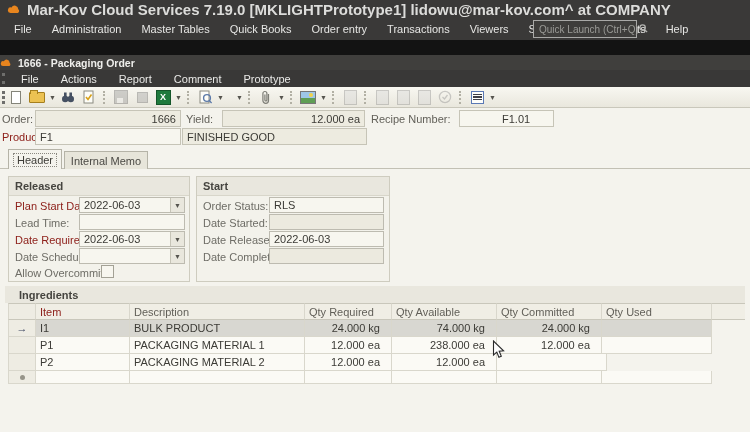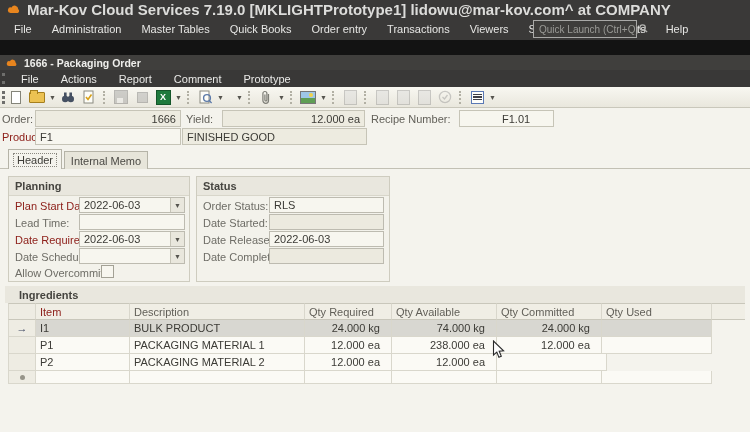--- a/index.html
+++ b/index.html
@@ -13,21 +13,21 @@
   .cloud{display:inline-flex;}
   .menubar{position:absolute;left:0;top:18px;width:750px;height:22px;background:#3a3938;
            display:flex;align-items:center;color:#e6e6e4;padding-left:4px;box-sizing:border-box;}
   .menu-item{padding:0 10px;height:100%;display:flex;align-items:center;white-space:nowrap;cursor:default;}
   .quicklaunch{position:absolute;left:533px;top:20px;width:104px;height:18px;background:#3e3d3b;
                border:1px solid #a9a9a7;box-sizing:border-box;display:flex;align-items:center;
                justify-content:space-between;padding:0 5px;}
   .quicklaunch-text{color:#9a9a96;font-size:10px;white-space:nowrap;}
   .blackband{position:absolute;left:0;top:40px;width:750px;height:15px;background:#131313;}
   .wintitlebar{position:absolute;left:0;top:55px;width:750px;height:15px;background:#403f3d;
-               display:flex;align-items:center;gap:6px;padding-left:6px;box-sizing:border-box;}
+               display:flex;align-items:center;gap:6px;padding-left:0;box-sizing:border-box;}
   .wintitle-text{color:#efefec;font-weight:bold;font-size:10.5px;}
   .winmenubar{position:absolute;left:0;top:70px;width:750px;height:17px;background:#393837;
               display:flex;align-items:center;color:#eaeae8;padding-left:10px;box-sizing:border-box;}
   .winmenu-item{padding:0 11px;white-space:nowrap;cursor:default;}
   .vgrip{position:absolute;left:2px;width:3px;border-left:3px dotted #6e6e6c;}
 
   
   .toolbar{position:absolute;left:0;top:87px;width:750px;height:21px;
            background:linear-gradient(#f8f7f1,#e9e7dd);border-bottom:1px solid #c9c7bb;
            box-sizing:border-box;display:flex;align-items:center;padding-left:6px;gap:1px;}
@@ -272,21 +272,21 @@
 
   <div class="tabline"></div>
   <div class="tab active">
       <span class="focusbox">Header</span>
     </div>
   <div class="tab inactive">
       <span>Internal Memo</span>
     </div>
 
   <div class="group planning">
-    <div class="group-hd">Planning</div>
+    <div class="group-hd">Released</div>
     <span class="glbl req" style="top:23px;">Plan Start Date:</span>
     <div class="gfld combo" style="left:70px;top:20px;width:106px;">
       <span class="cval">2022-06-03</span>
       <span class="cbtn">▼</span>
     </div>
     <span class="glbl" style="top:40px;">Lead Time:</span>
     <div class="gfld" style="left:70px;top:37px;width:106px;">
         <span></span>
       </div>
     <span class="glbl req" style="top:57px;">Date Required:</span>
@@ -297,21 +297,21 @@
     <span class="glbl" style="top:74px;">Date Scheduled:</span>
     <div class="gfld combo" style="left:70px;top:71px;width:106px;">
       <span class="cval"></span>
       <span class="cbtn">▼</span>
     </div>
     <span class="glbl" style="top:90px;">Allow Overcommit:</span>
     <span class="checkbox" style="left:92px;top:88px;"></span>
   </div>
 
   <div class="group status">
-    <div class="group-hd">Status</div>
+    <div class="group-hd">Start</div>
     <span class="glbl" style="top:23px;">Order Status:</span>
     <div class="gfld" style="left:72px;top:20px;width:115px;">
         <span>RLS</span>
       </div>
     <span class="glbl" style="top:40px;">Date Started:</span>
     <div class="gfld empty" style="left:72px;top:37px;width:115px;">
         <span></span>
       </div>
     <span class="glbl" style="top:57px;">Date Released:</span>
     <div class="gfld" style="left:72px;top:54px;width:115px;">

